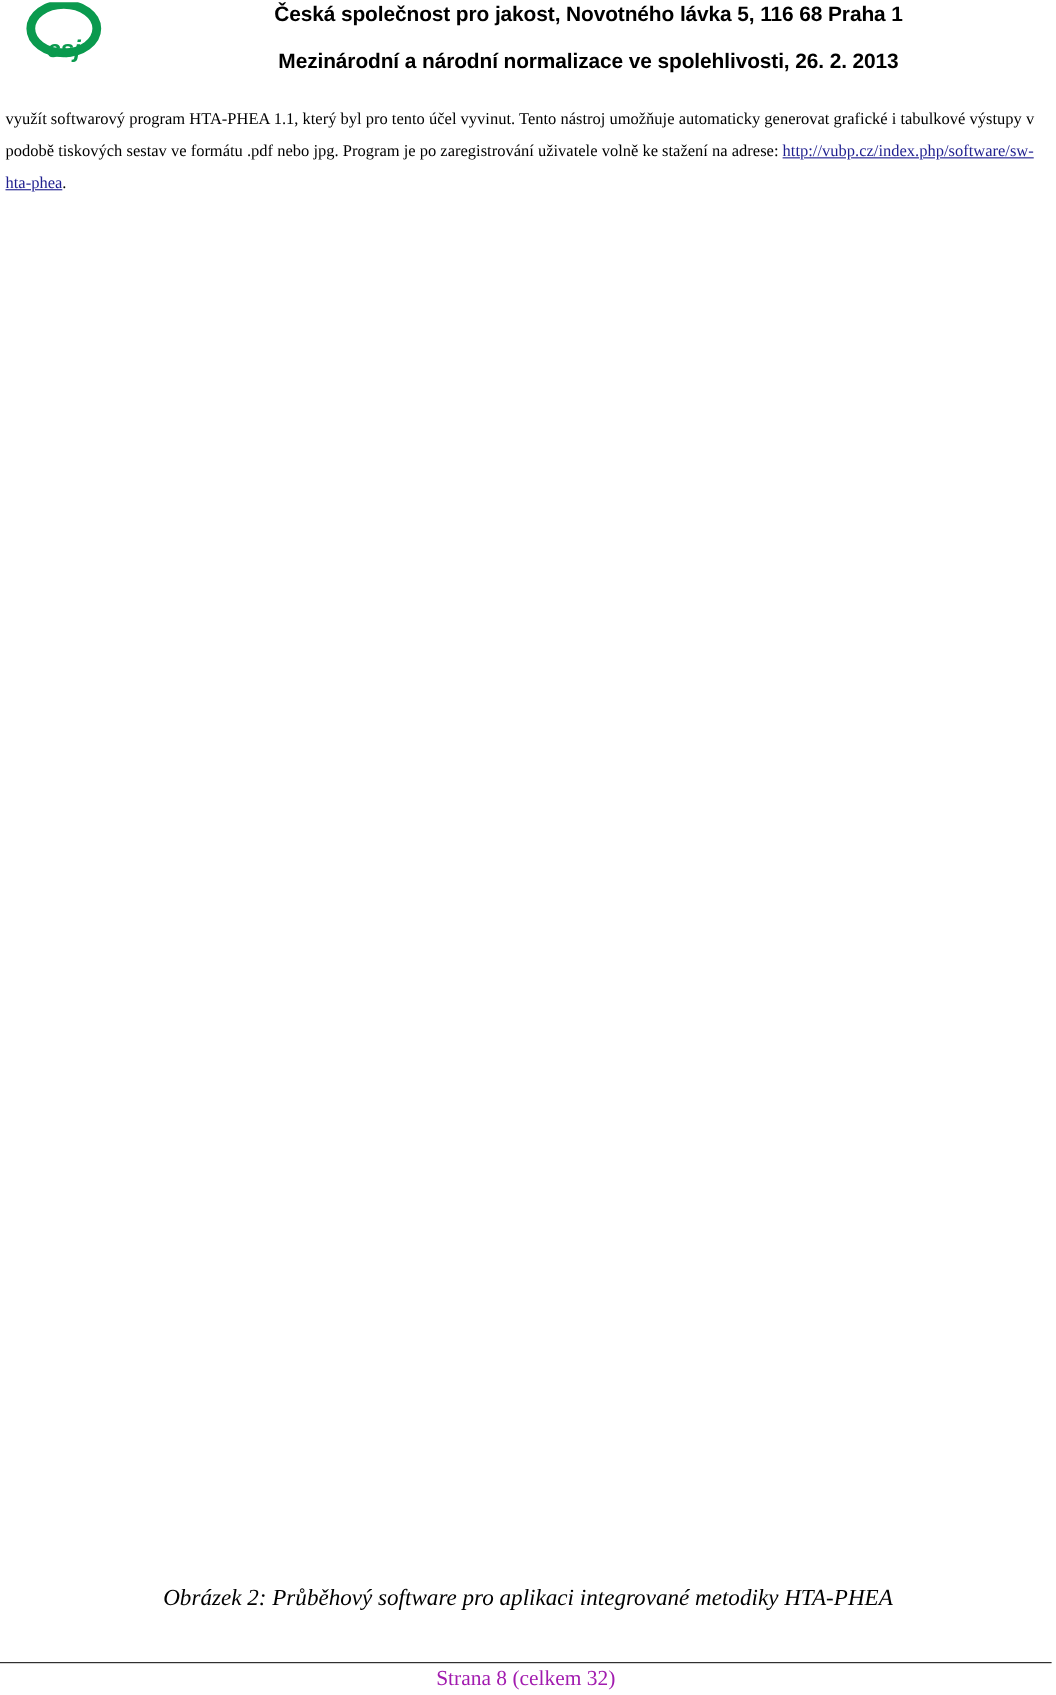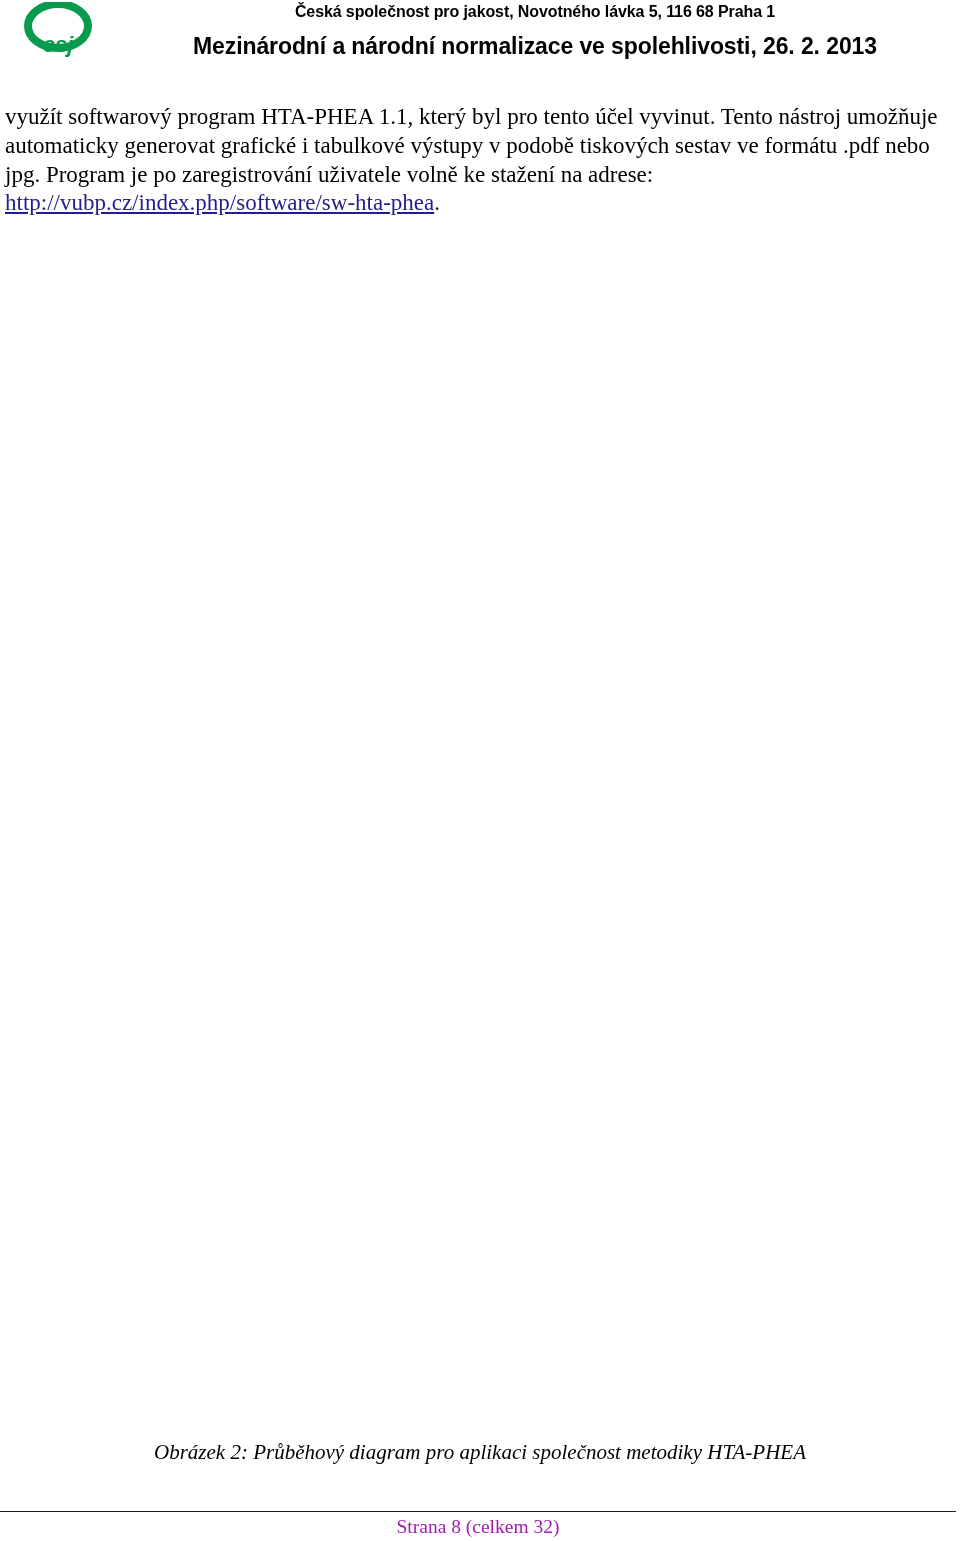--- a/index.html
+++ b/index.html
@@ -5,26 +5,26 @@
 <style>
   html,body{margin:0;padding:0;}
   body{width:960px;height:1541px;background:#fff;font-family:"Liberation Serif",serif;position:relative;overflow:hidden;-webkit-font-smoothing:antialiased;}
   .page{position:absolute;left:0;top:0;width:960px;height:1541px;}
 
   
   #hdr{position:absolute;left:0;top:0;width:960px;height:62px;}
   #logo{position:absolute;left:16px;top:2px;width:84px;height:58px;}
   .hdr-line{position:absolute;left:140px;width:790px;text-align:center;
             font-family:"Liberation Sans",sans-serif;font-weight:bold;color:#000;}
-  #hdr1{top:3px;font-size:16px;letter-spacing:-0.1px;}
-  #hdr2{top:33px;font-size:23px;letter-spacing:-0.1px;}
+  #hdr1{top:3px;font-size:19px;letter-spacing:-0.1px;}
+  #hdr2{top:46px;font-size:19px;letter-spacing:-0.1px;}
 
   
   #para{position:absolute;left:5px;top:80px;width:949px;
-        font-size:23px;line-height:28.8px;color:#000;}
+        font-size:15px;line-height:28.8px;color:#000;}
   #para a{color:#1f1f8f;text-decoration:underline;}
 
   
   #fig{position:absolute;left:0;top:205px;width:960px;height:1225px;}
 
   
   #caption{position:absolute;left:0;top:1440px;width:960px;text-align:center;
            font-size:21px;font-style:italic;color:#000;}
   
   #frule{position:absolute;left:0;top:1511px;width:956px;height:0;border-top:1.6px solid #1a1a1a;}
@@ -43,17 +43,17 @@
       <text x="42" y="50" font-family="Liberation Sans, sans-serif" font-size="22" font-weight="bold" font-style="italic" fill="#0a9a4e" text-anchor="middle">csj</text>
     </svg>
     <div class="hdr-line" id="hdr1">Česká společnost pro jakost, Novotného lávka 5, 116 68 Praha 1</div>
     <div class="hdr-line" id="hdr2">Mezinárodní a národní normalizace ve spolehlivosti, 26. 2. 2013</div>
   </div>
 
   <p id="para"><span>využít softwarový program HTA-PHEA 1.1, který byl pro tento účel vyvinut. Tento nástroj umožňuje automaticky generovat grafické i tabulkové výstupy v podobě tiskových sestav ve formátu .pdf nebo jpg. Program je po zaregistrování uživatele volně ke stažení na adrese: </span><a href="#">http://vubp.cz/index.php/software/sw-hta-phea</a><span>.</span></p>
 
   <div id="fig"></div>
 
-  <div id="caption">Obrázek 2: Průběhový diagram pro aplikaci společnost metodiky HTA-PHEA</div>
+  <div id="caption">Obrázek 2: Průběhový software pro aplikaci integrované metodiky HTA-PHEA</div>
 
   <div id="frule"></div>
   <div id="footer">Strana 8 (celkem 32)</div>
 </div>
 
 </body></html>

